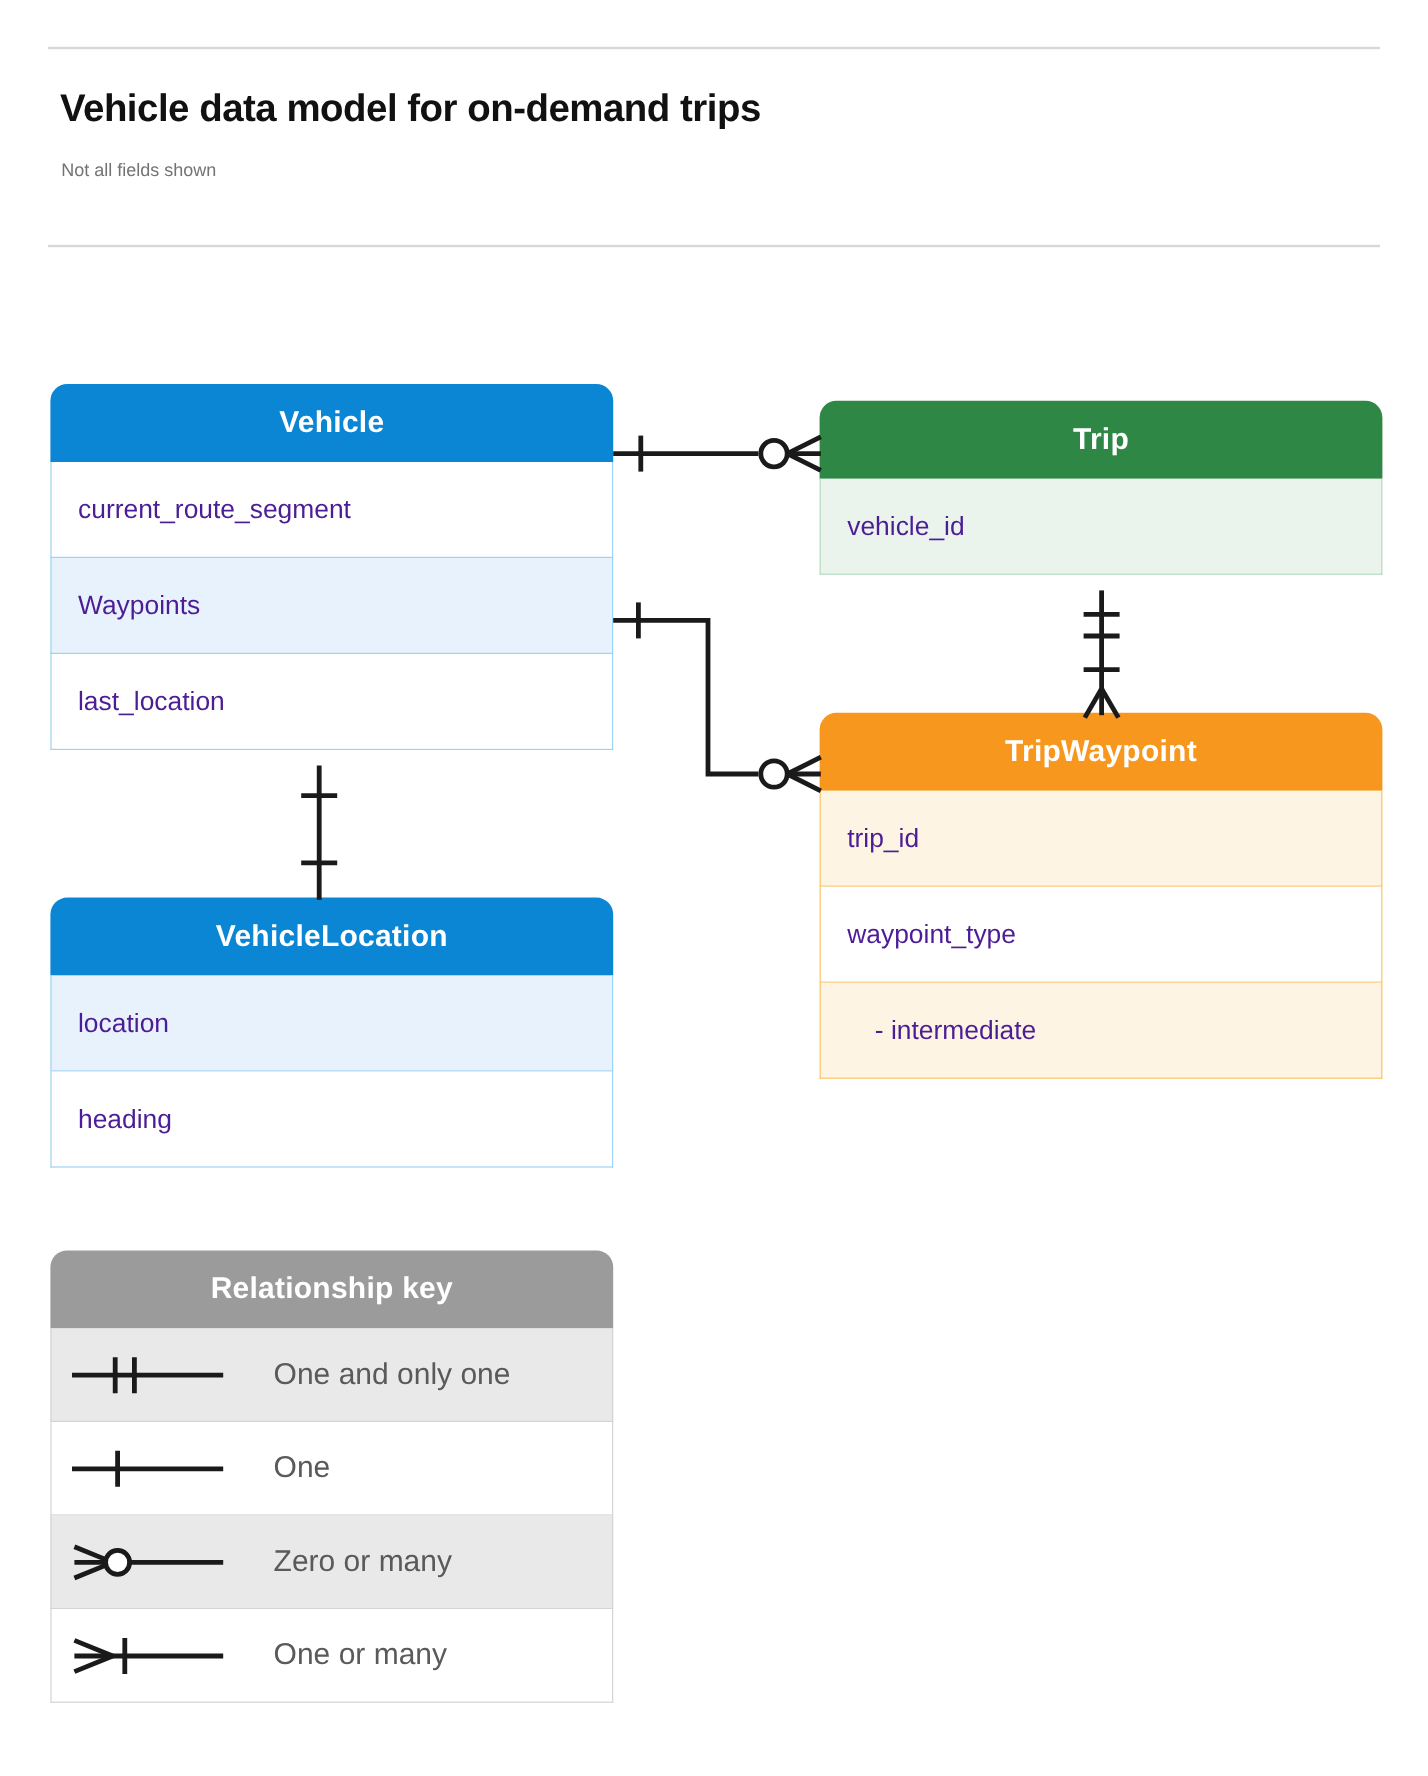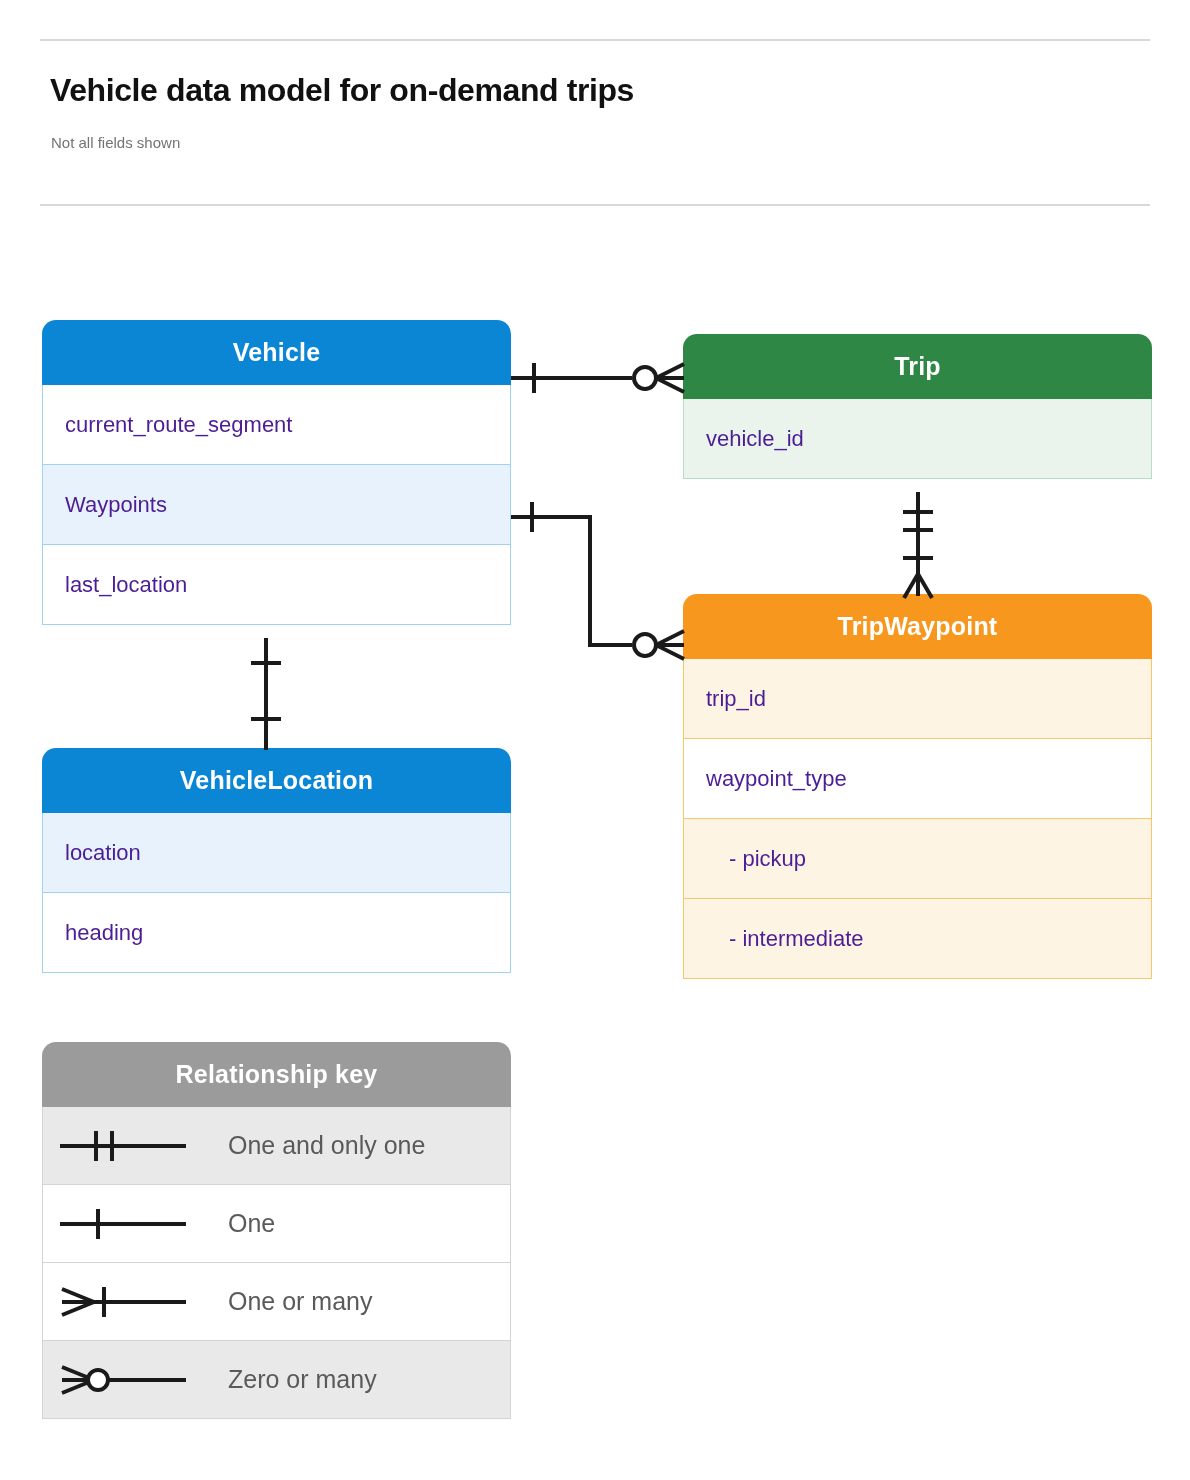--- a/index.html
+++ b/index.html
@@ -164,21 +164,20 @@
 
 <div class="entity theme-green" id="entity-trip">
   <div class="entity-header">Trip</div>
   <div class="entity-row tint">vehicle_id</div>
 </div>
 
 <div class="entity theme-orange" id="entity-tripwaypoint">
   <div class="entity-header">TripWaypoint</div>
   <div class="entity-row tint">trip_id</div>
   <div class="entity-row">waypoint_type</div>
-  <div class="entity-row tint indent">-  pickup</div>
   <div class="entity-row tint indent">-  intermediate</div>
 </div>
 
 <div class="entity theme-blue" id="entity-vehiclelocation">
   <div class="entity-header">VehicleLocation</div>
   <div class="entity-row tint">location</div>
   <div class="entity-row">heading</div>
 </div>
 
 <div class="entity theme-gray" id="legend">
@@ -196,46 +195,46 @@
   </div>
 
   <div class="legend-row">
     <div class="legend-symbol">
       <svg width="130" height="40" viewBox="0 0 130 40">
         <line x1="2" y1="20" x2="128" y2="20" stroke="#1a1a1a" stroke-width="4"></line>
         <line x1="40" y1="5" x2="40" y2="35" stroke="#1a1a1a" stroke-width="4"></line>
       </svg>
     </div>
     <div class="legend-label">One</div>
+  </div>
+
+  <div class="legend-row tint">
+    <div class="legend-symbol">
+      <svg width="130" height="40" viewBox="0 0 130 40">
+        <line x1="46" y1="20" x2="128" y2="20" stroke="#1a1a1a" stroke-width="4"></line>
+        <line x1="36" y1="20" x2="4" y2="7" stroke="#1a1a1a" stroke-width="4"></line>
+        <line x1="36" y1="20" x2="4" y2="20" stroke="#1a1a1a" stroke-width="4"></line>
+        <line x1="36" y1="20" x2="4" y2="33" stroke="#1a1a1a" stroke-width="4"></line>
+        <circle cx="40" cy="20" r="10" fill="#ffffff" stroke="#1a1a1a" stroke-width="4"></circle>
+      </svg>
+    </div>
+    <div class="legend-label">Zero or many</div>
   </div>
 
   <div class="legend-row">
     <div class="legend-symbol">
       <svg width="130" height="40" viewBox="0 0 130 40">
         <line x1="36" y1="20" x2="128" y2="20" stroke="#1a1a1a" stroke-width="4"></line>
         <line x1="36" y1="20" x2="4" y2="7" stroke="#1a1a1a" stroke-width="4"></line>
         <line x1="36" y1="20" x2="4" y2="20" stroke="#1a1a1a" stroke-width="4"></line>
         <line x1="36" y1="20" x2="4" y2="33" stroke="#1a1a1a" stroke-width="4"></line>
         <line x1="46" y1="5" x2="46" y2="35" stroke="#1a1a1a" stroke-width="4"></line>
       </svg>
     </div>
     <div class="legend-label">One or many</div>
-  </div>
-
-  <div class="legend-row tint">
-    <div class="legend-symbol">
-      <svg width="130" height="40" viewBox="0 0 130 40">
-        <line x1="46" y1="20" x2="128" y2="20" stroke="#1a1a1a" stroke-width="4"></line>
-        <line x1="36" y1="20" x2="4" y2="7" stroke="#1a1a1a" stroke-width="4"></line>
-        <line x1="36" y1="20" x2="4" y2="20" stroke="#1a1a1a" stroke-width="4"></line>
-        <line x1="36" y1="20" x2="4" y2="33" stroke="#1a1a1a" stroke-width="4"></line>
-        <circle cx="40" cy="20" r="10" fill="#ffffff" stroke="#1a1a1a" stroke-width="4"></circle>
-      </svg>
-    </div>
-    <div class="legend-label">Zero or many</div>
   </div>
 </div>
 
 <svg id="connectors">
 
   <g>
     <line x1="511" y1="378" x2="632" y2="378"></line>
     <line x1="534" y1="363" x2="534" y2="393"></line>
     <circle cx="645" cy="378" r="11"></circle>
     <line x1="656" y1="378" x2="684" y2="364"></line>

